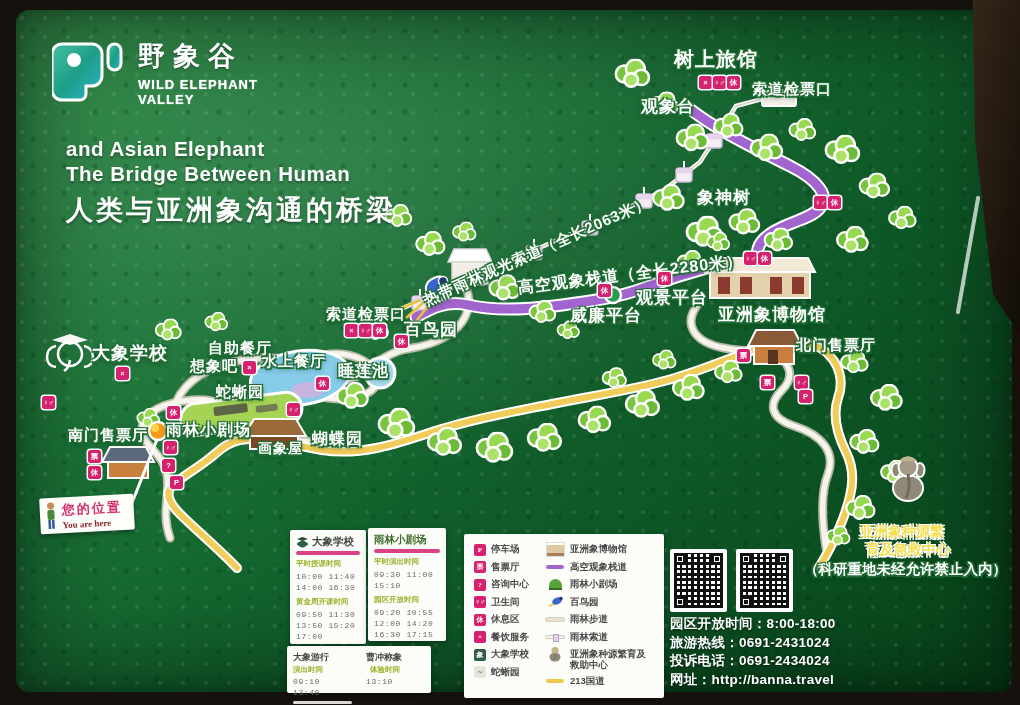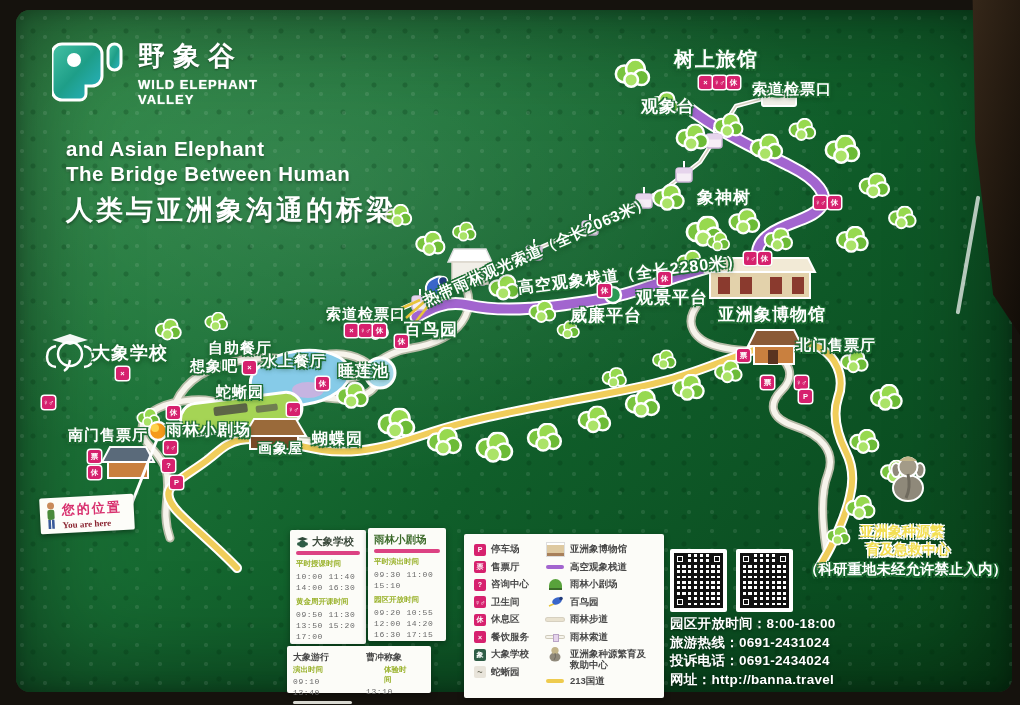--- a/index.html
+++ b/index.html
@@ -369,27 +369,27 @@
 
   <div class="card" style="left:287px;top:646px;width:144px;height:47px;display:flex;gap:14px;">
     <div style="flex:1;">
       <div style="font-size:9px;font-weight:800;color:#444;">大象游行</div>
       <div class="sch-h" style="margin:1px 0;">演出时间</div>
       <div class="sch-t">09:10 13:40</div>
       <div class="note-strip"></div>
     </div>
     <div style="flex:1;">
       <div style="font-size:9px;font-weight:800;color:#444;">曹冲称象</div>
-      <div class="sch-h" style="margin:1px 18px;">体验时间</div>
+      <div class="sch-h" style="margin:1px 4px;">体验时间</div>
       <div class="sch-t">13:10</div>
     </div>
   </div>
 
   <div class="card legend" style="left:464px;top:534px;width:200px;height:164px;padding:9px 10px;">
-    <div class="lcol" style="width:84px;">
+    <div class="lcol" style="width:84px;font-family:Liberation Serif, serif;">
       <div class="lrow">
           <span class="lic">P</span>
           <span>停车场</span>
         </div>
       <div class="lrow">
           <span class="lic">票</span>
           <span>售票厅</span>
         </div>
       <div class="lrow">
           <span class="lic">?</span>

